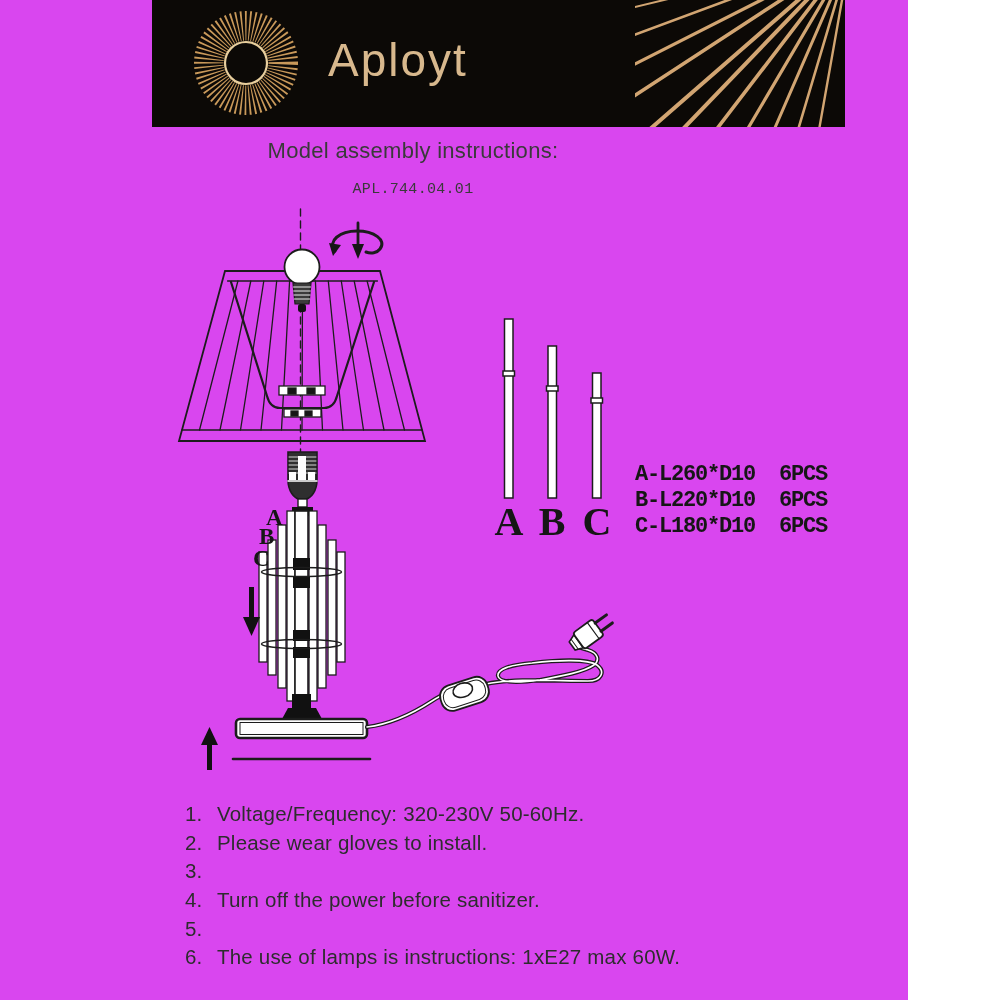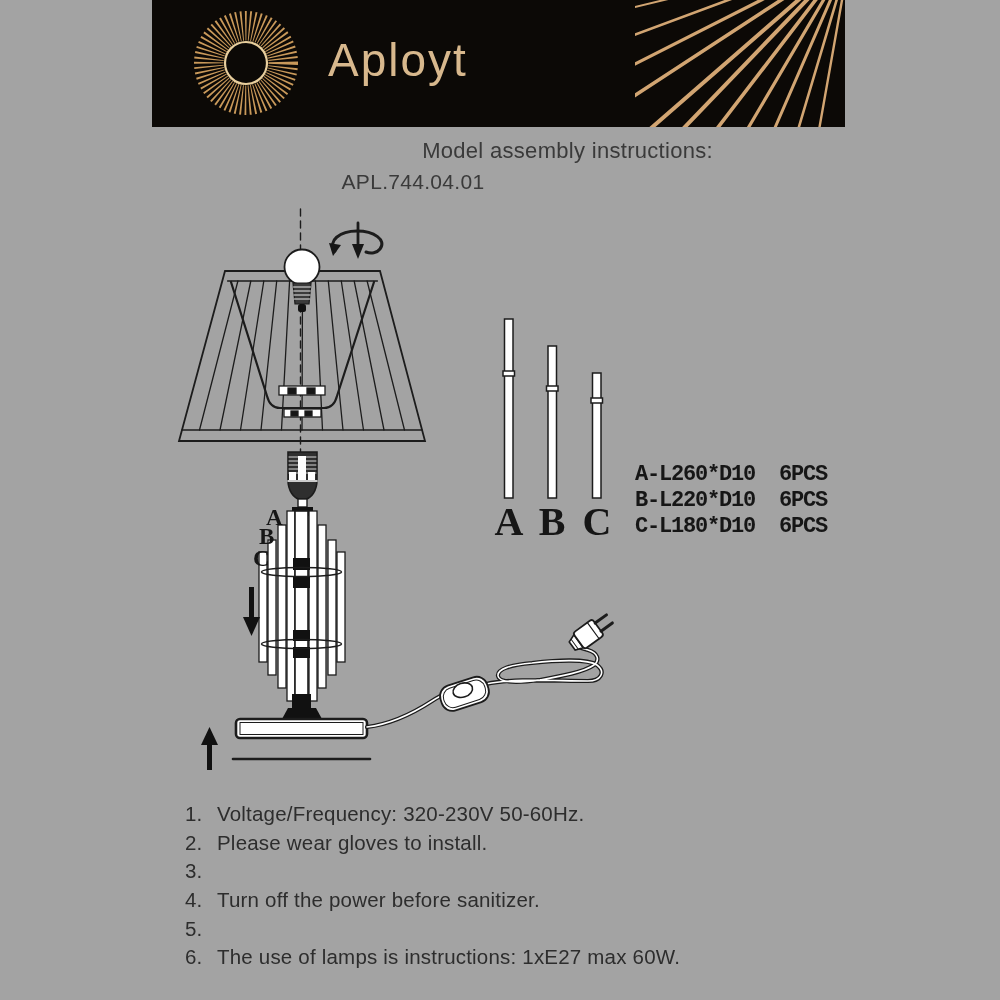--- a/index.html
+++ b/index.html
@@ -1,27 +1,27 @@
 <!DOCTYPE html>
 <html><head>
 <meta charset="utf-8">
 <style>
   html,body{margin:0;padding:0;}
-  .page{position:relative;width:1000px;height:1000px;background:#a3a3a3;overflow:hidden;
+  .page{position:relative;width:908px;height:1000px;background:#d946ef;overflow:hidden;
         font-family:"Liberation Sans",sans-serif;}
   
   .header{position:absolute;left:152px;top:0;width:693px;height:127px;background:#0c0906;overflow:hidden;}
   .logo-svg{position:absolute;left:34px;top:2px;}
   .brand{position:absolute;left:176px;top:33px;font-size:46px;font-weight:400;
          letter-spacing:2px;color:#d8b88d;}
   .rays-svg{position:absolute;right:0;top:0;}
   
   .titleblock{position:absolute;left:113px;top:138px;width:600px;text-align:center;color:#3a3a3a;}
-  .title-line{font-size:22px;letter-spacing:.3px;text-align:right;}
-  .model-line{font-size:21px;margin-top:6px;letter-spacing:.3px;}
+  .title-line{font-size:22px;letter-spacing:.3px;}
+  .model-line{font-size:15px;margin-top:17px;letter-spacing:.3px;font-family:Liberation Mono, monospace;}
   
   .diagram{position:absolute;left:150px;top:200px;}
   
   .instructions{position:absolute;left:185px;top:800px;color:#2d2d2d;}
   .inst-row{display:flex;height:28.6px;align-items:center;font-size:20.5px;letter-spacing:.2px;}
   .inst-num{width:32px;flex:none;}
   svg text{fill:#161616;}
   .spec-text{font-family:"Liberation Mono",monospace;font-size:22px;font-weight:700;
              letter-spacing:-1.2px;white-space:pre;}
   .rod-letter{font-family:"Liberation Serif",serif;font-size:40px;font-weight:600;}

